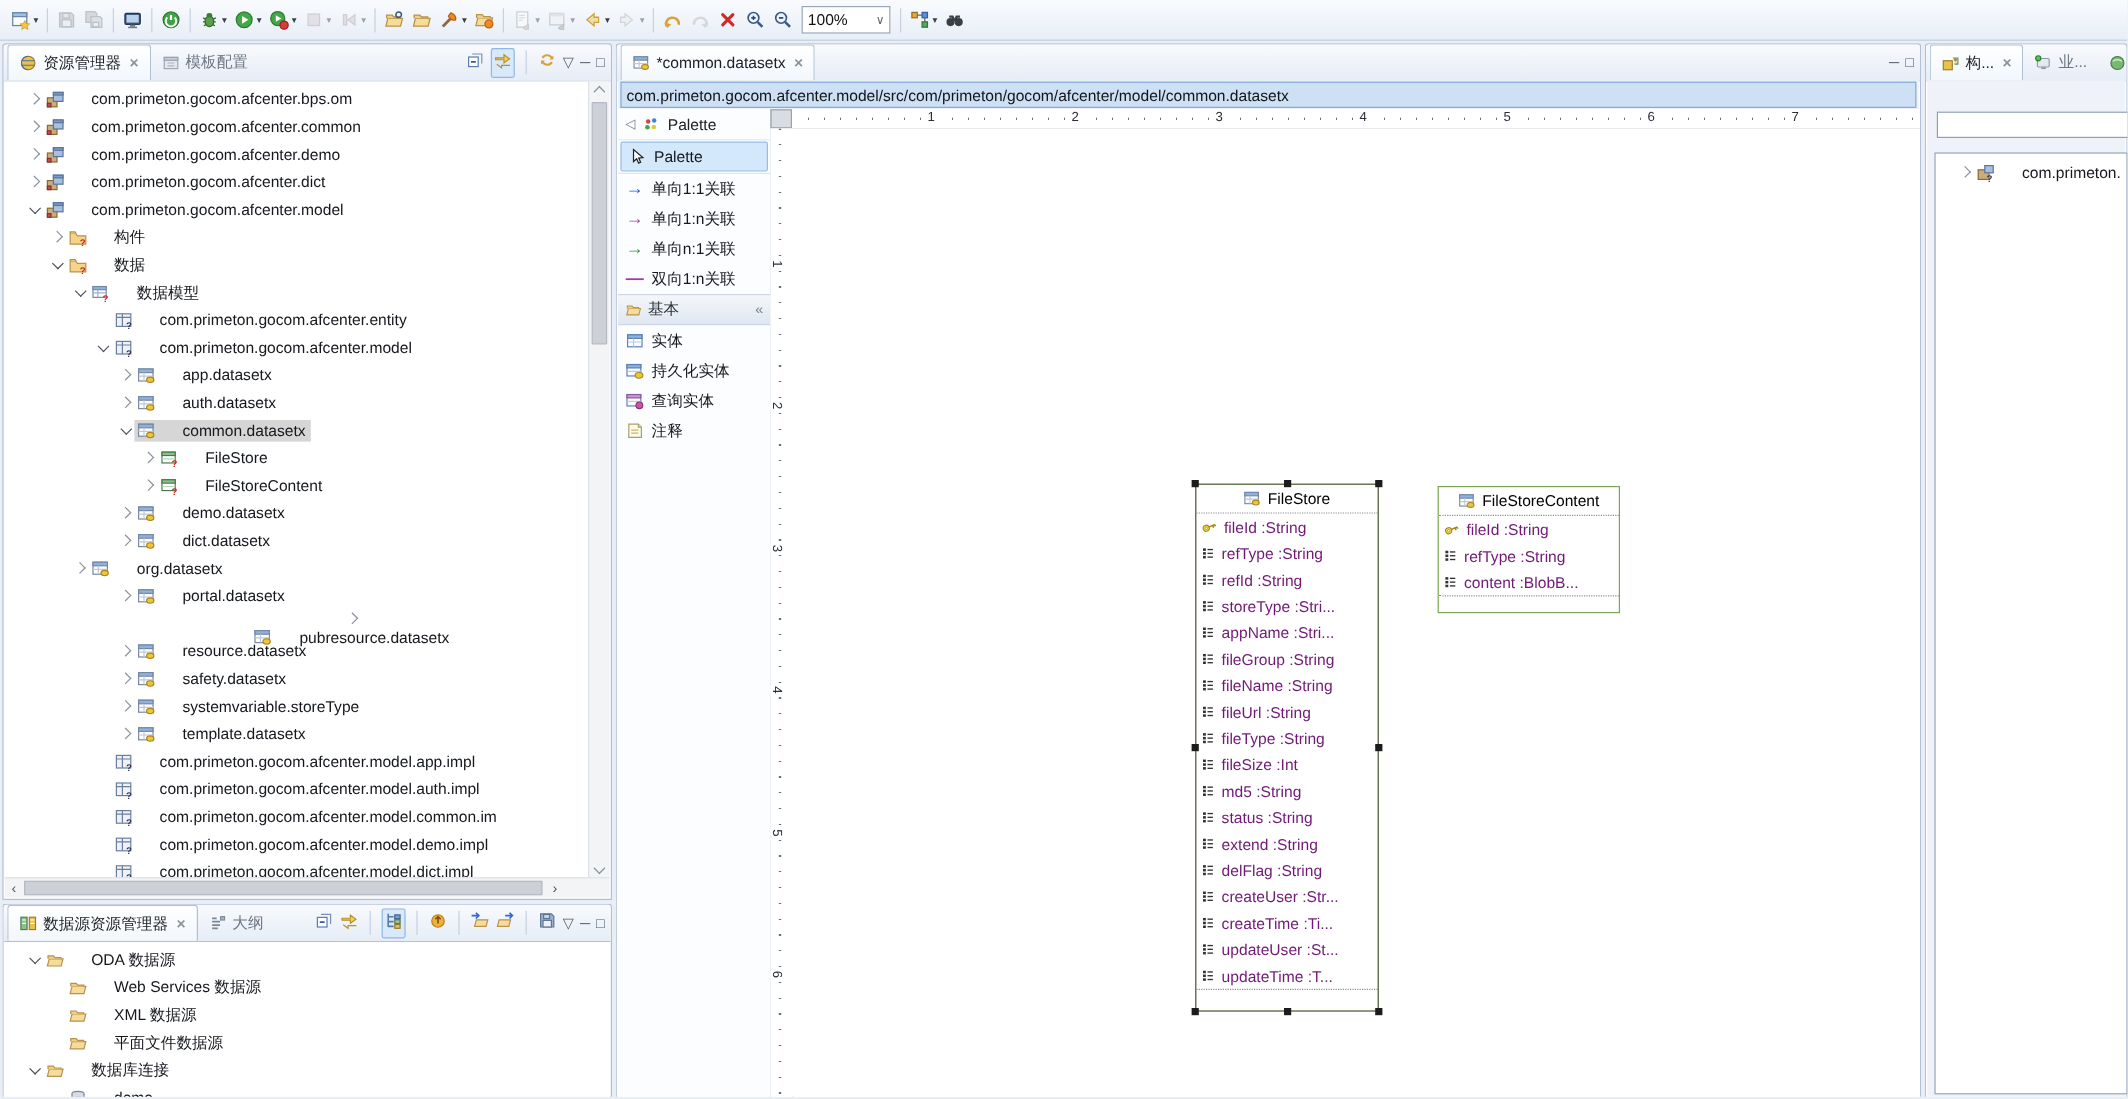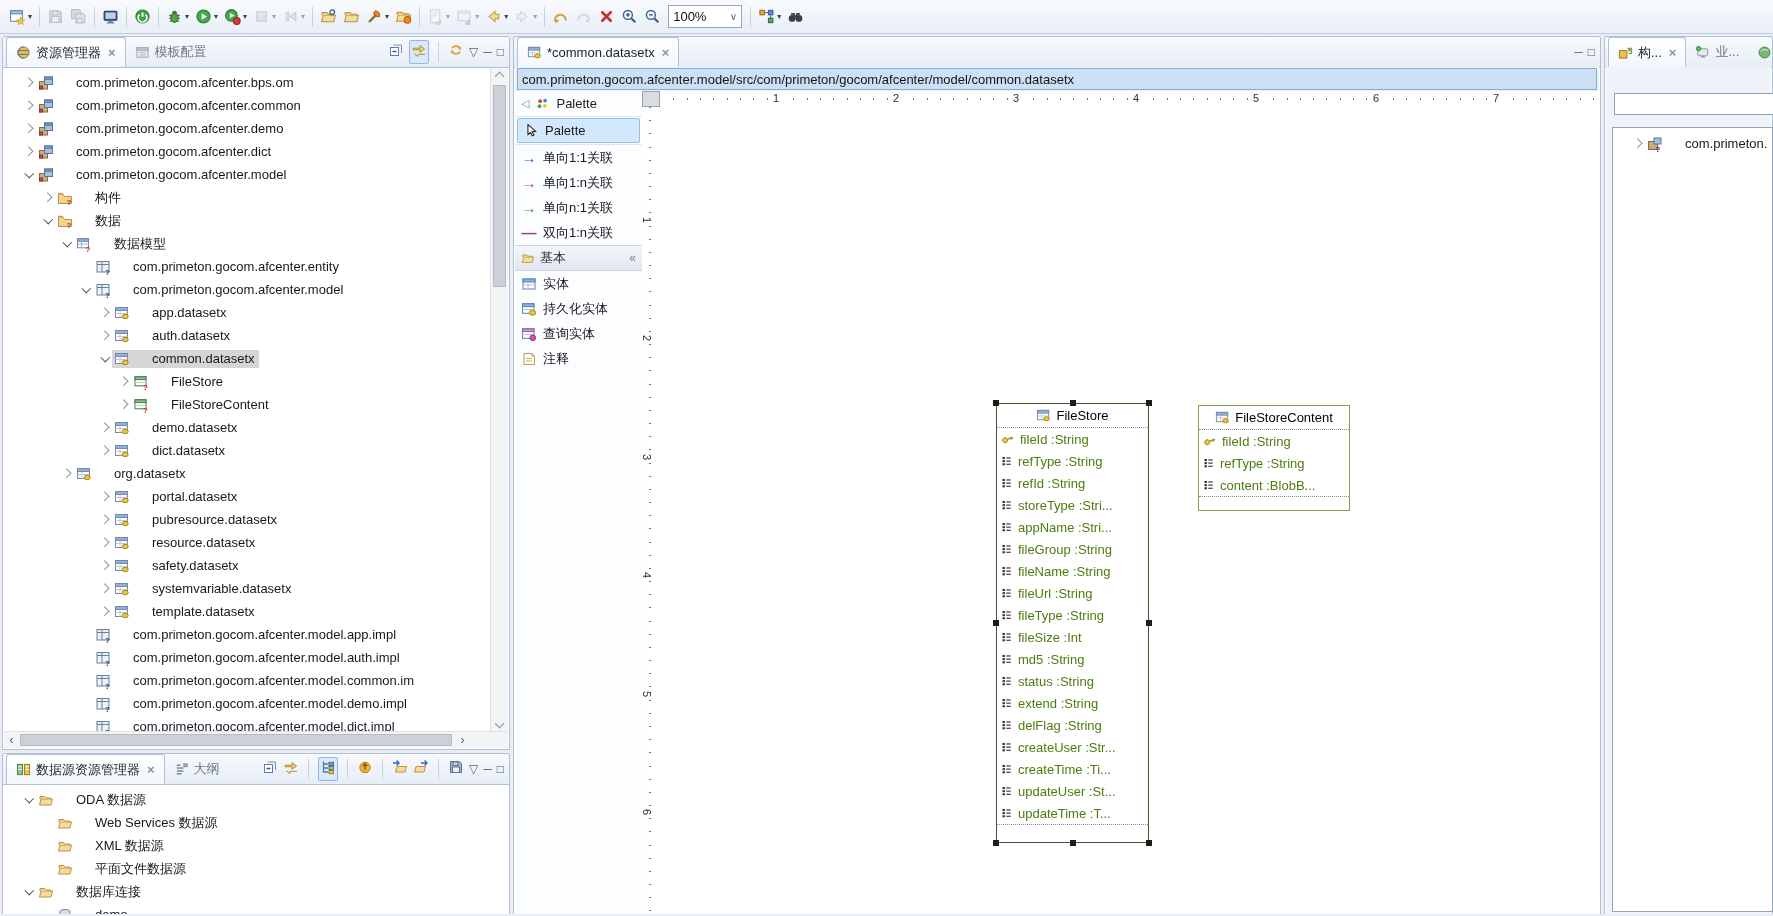--- a/index.html
+++ b/index.html
@@ -71,21 +71,21 @@
   .hnum{position:absolute;top:1px;transform:translateX(-50%);background:#fff;padding:0 3px;font-size:11px;color:#2a2f36;}
   #vruler{position:absolute;left:128px;top:70px;width:18px;bottom:0;background:#fff;border-right:1px solid #9aa2ad;overflow:hidden;}
   #vruler .dots{position:absolute;top:0;bottom:0;left:7px;width:2px;
     background:repeating-linear-gradient(to bottom,#6a7078 0 1px,transparent 1px 13.17px);}
   .vnum{position:absolute;left:2px;background:#fff;font-size:11px;color:#2a2f36;transform:rotate(90deg);padding:1px 0;}
   #canvas{position:absolute;left:146px;top:70px;right:0;bottom:0;background:#fff;overflow:hidden;}
   .entity{position:absolute;background:#fff;border:1px solid #7da453;box-sizing:border-box;display:flex;flex-direction:column;}
   .entity.selected{border-color:#44552b;}
   .etitle{height:23px;display:flex;align-items:center;justify-content:center;gap:5px;font-size:13px;color:#000;
     border-bottom:1px dotted #8a8f96;flex:none;}
-  .efield{height:22px;display:flex;align-items:center;gap:5px;padding-left:4px;font-size:13px;color:#4d7c0f;
+  .efield{height:22px;display:flex;align-items:center;gap:5px;padding-left:4px;font-size:13px;color:#701a75;
     white-space:nowrap;overflow:hidden;flex:none;}
   .efoot{flex:1;border-top:1px dotted #8a8f96;}
   .handle{position:absolute;width:6px;height:6px;background:#1c1c1c;}
   
   #right-content{position:absolute;left:1px;right:1px;top:30px;bottom:0;background:#eff3f9;}
   #filter-input{position:absolute;left:8px;top:26px;width:150px;height:20px;border:1px solid #8fa0b5;
     font-size:13px;font-family:inherit;padding:0 4px;background:#fff;}
   #right-tree-box{position:absolute;left:6px;top:60px;right:-2px;bottom:2px;background:#fff;border:1px solid #93a3b8;overflow:hidden;}
   .clip{overflow:hidden;}
 </style>
@@ -674,21 +674,21 @@
               <svg width="16" height="16" viewBox="0 0 16 16">
                 <rect x="1.5" y="2.5" width="12" height="10" fill="#fff" stroke="#7588a6"></rect>
                 <rect x="1.5" y="2.5" width="12" height="3" fill="#8fb2dd" stroke="#7588a6"></rect>
                 <path d="M1.5 8.5h12M6 5.5v7" stroke="#c0c8d4"></path>
                 <ellipse cx="11.2" cy="11.5" rx="3" ry="2.2" fill="#edc53f" stroke="#a8871a"></ellipse>
               </svg>
             </span>
             <span>portal.datasetx</span>
           </span>
         </div>
-        <div class="trow" style="padding-left: 94px;">
+        <div class="trow" style="padding-left: 94px; flex-direction: column;">
           <span class="chev closed">
             <i></i>
           </span>
           <span class="node">
             <span class="icon">
               <svg width="16" height="16" viewBox="0 0 16 16">
                 <rect x="1.5" y="2.5" width="12" height="10" fill="#fff" stroke="#7588a6"></rect>
                 <rect x="1.5" y="2.5" width="12" height="3" fill="#8fb2dd" stroke="#7588a6"></rect>
                 <path d="M1.5 8.5h12M6 5.5v7" stroke="#c0c8d4"></path>
                 <ellipse cx="11.2" cy="11.5" rx="3" ry="2.2" fill="#edc53f" stroke="#a8871a"></ellipse>
@@ -735,21 +735,21 @@
           </span>
           <span class="node">
             <span class="icon">
               <svg width="16" height="16" viewBox="0 0 16 16">
                 <rect x="1.5" y="2.5" width="12" height="10" fill="#fff" stroke="#7588a6"></rect>
                 <rect x="1.5" y="2.5" width="12" height="3" fill="#8fb2dd" stroke="#7588a6"></rect>
                 <path d="M1.5 8.5h12M6 5.5v7" stroke="#c0c8d4"></path>
                 <ellipse cx="11.2" cy="11.5" rx="3" ry="2.2" fill="#edc53f" stroke="#a8871a"></ellipse>
               </svg>
             </span>
-            <span>systemvariable.datasetx</span>
+            <span>systemvariable.storeType</span>
           </span>
         </div>
         <div class="trow" style="padding-left: 94px;">
           <span class="chev closed">
             <i></i>
           </span>
           <span class="node">
             <span class="icon">
               <svg width="16" height="16" viewBox="0 0 16 16">
                 <rect x="1.5" y="2.5" width="12" height="10" fill="#fff" stroke="#7588a6"></rect>

